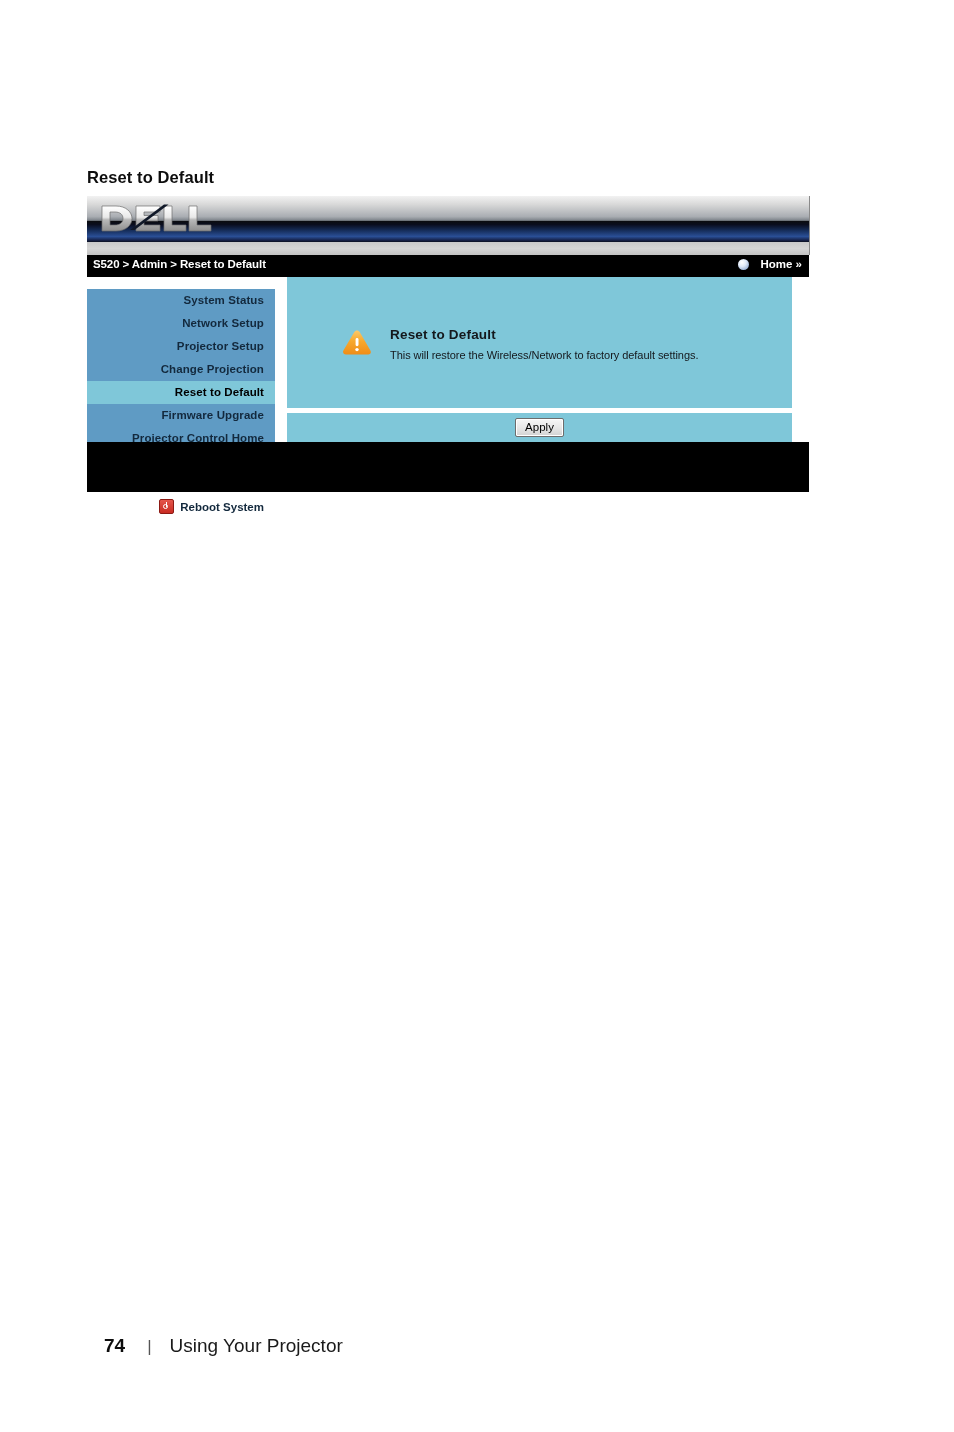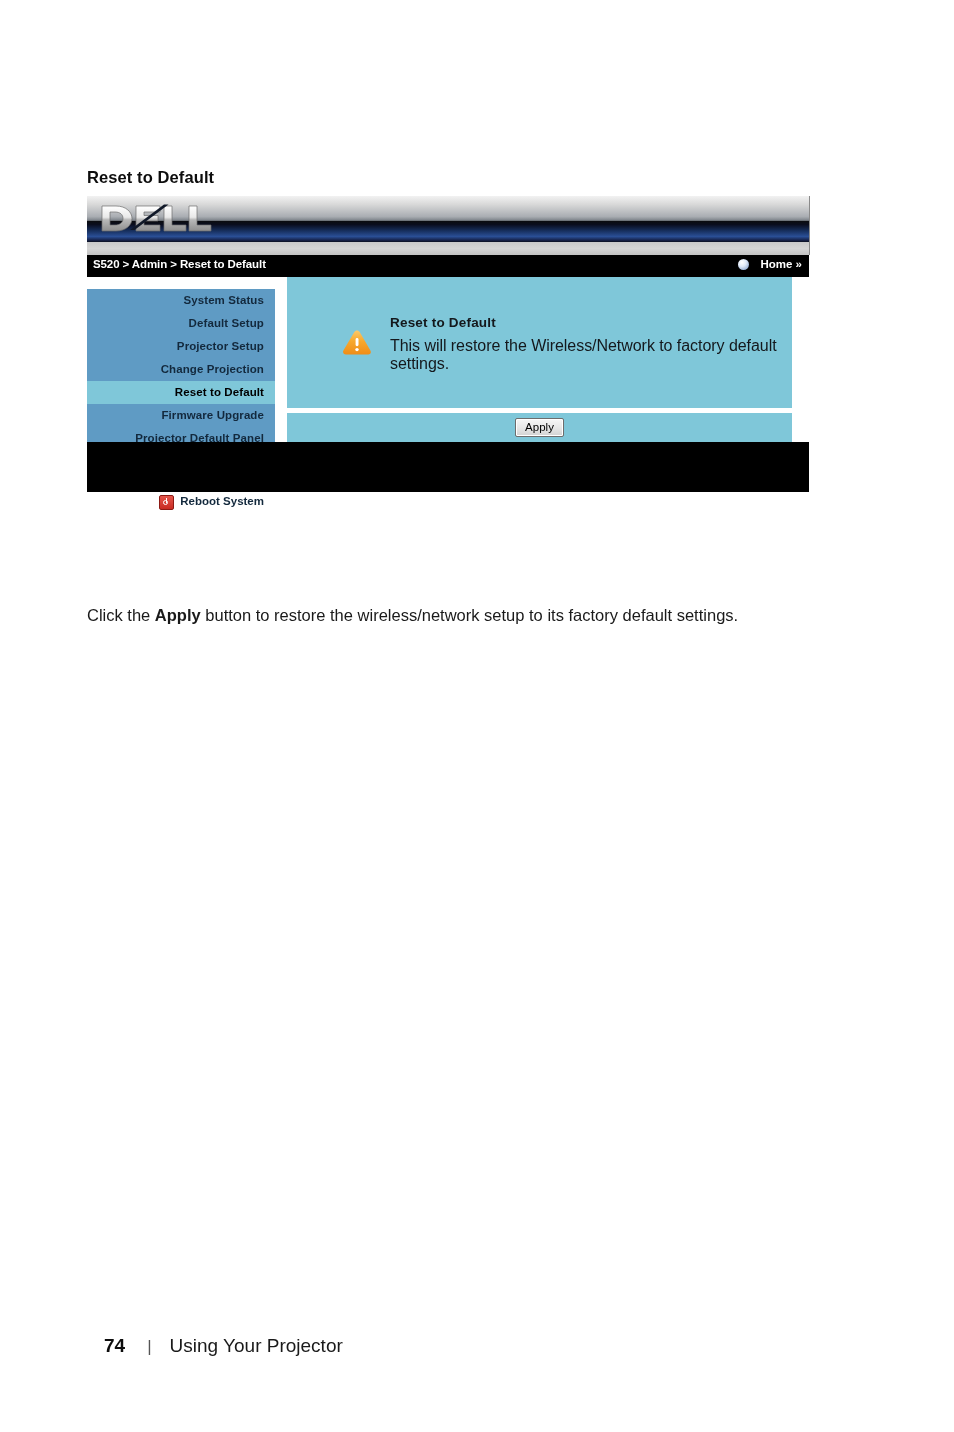--- a/index.html
+++ b/index.html
@@ -148,21 +148,21 @@
     white-space: nowrap;
   }
   .nav-item.active {
     background: #7fc7d9;
     color: #000000;
   }
   .nav-gap { height: 22px; }
   .reboot-row {
     height: 23px;
     display: flex;
-    align-items: flex-start;
+    align-items: center;
     justify-content: flex-end;
     padding-right: 11px;
     gap: 6px;
     font-size: 11.5px;
     font-weight: bold;
     color: #13293d;
     white-space: nowrap;
   }
   .reboot-icon {
     width: 13px;
@@ -216,21 +216,21 @@
   }
   .notice-text { padding-top: 2px; }
   .notice-title {
     font-size: 13.5px;
     font-weight: bold;
     color: #14181c;
     letter-spacing: 0.2px;
     margin-bottom: 7px;
   }
   .notice-desc {
-    font-size: 16px;
+    font-size: 11px;
     color: #14181c;
     letter-spacing: -0.05px;
   }
   .apply-bar {
     position: absolute;
     left: 0;
     top: 136px;
     width: 505px;
     height: 29px;
     background: #7fc7d9;
@@ -332,26 +332,26 @@
       <div class="home-link">
         <span class="home-bullet"></span>
         <span>Home »</span>
       </div>
     </div>
 
     <div class="ui-body">
 
       <div class="sidebar">
         <div class="nav-item">System Status</div>
-        <div class="nav-item">Default Setup</div>
+        <div class="nav-item">Network Setup</div>
         <div class="nav-item">Projector Setup</div>
         <div class="nav-item">Change Projection</div>
         <div class="nav-item active">Reset to Default</div>
         <div class="nav-item">Firmware Upgrade</div>
-        <div class="nav-item">Projector Default Panel</div>
+        <div class="nav-item">Projector Control Home</div>
         <div class="nav-item">Alert Setting</div>
         <div class="nav-gap"></div>
         <div class="reboot-row">
           <span class="reboot-icon"></span>
           <span>Reboot System</span>
         </div>
       </div>
 
       <div class="content">
         <div class="notice-panel">
@@ -378,21 +378,20 @@
 
         <div class="apply-bar">
           <button class="apply-btn">Apply</button>
         </div>
       </div>
     </div>
 
     <div class="ui-footer-band"></div>
   </div>
 
-  <div class="caption"><span>Click the </span><b>Apply</b><span> button to restore the wireless/network setup to its factory default settings.</span></div>
 
   <div class="page-foot">
     <span class="foot-num">74</span>
     <span class="foot-sep">|</span>
     <span class="foot-label">Using Your Projector</span>
   </div>
 
 </div>
 
 </body></html>

